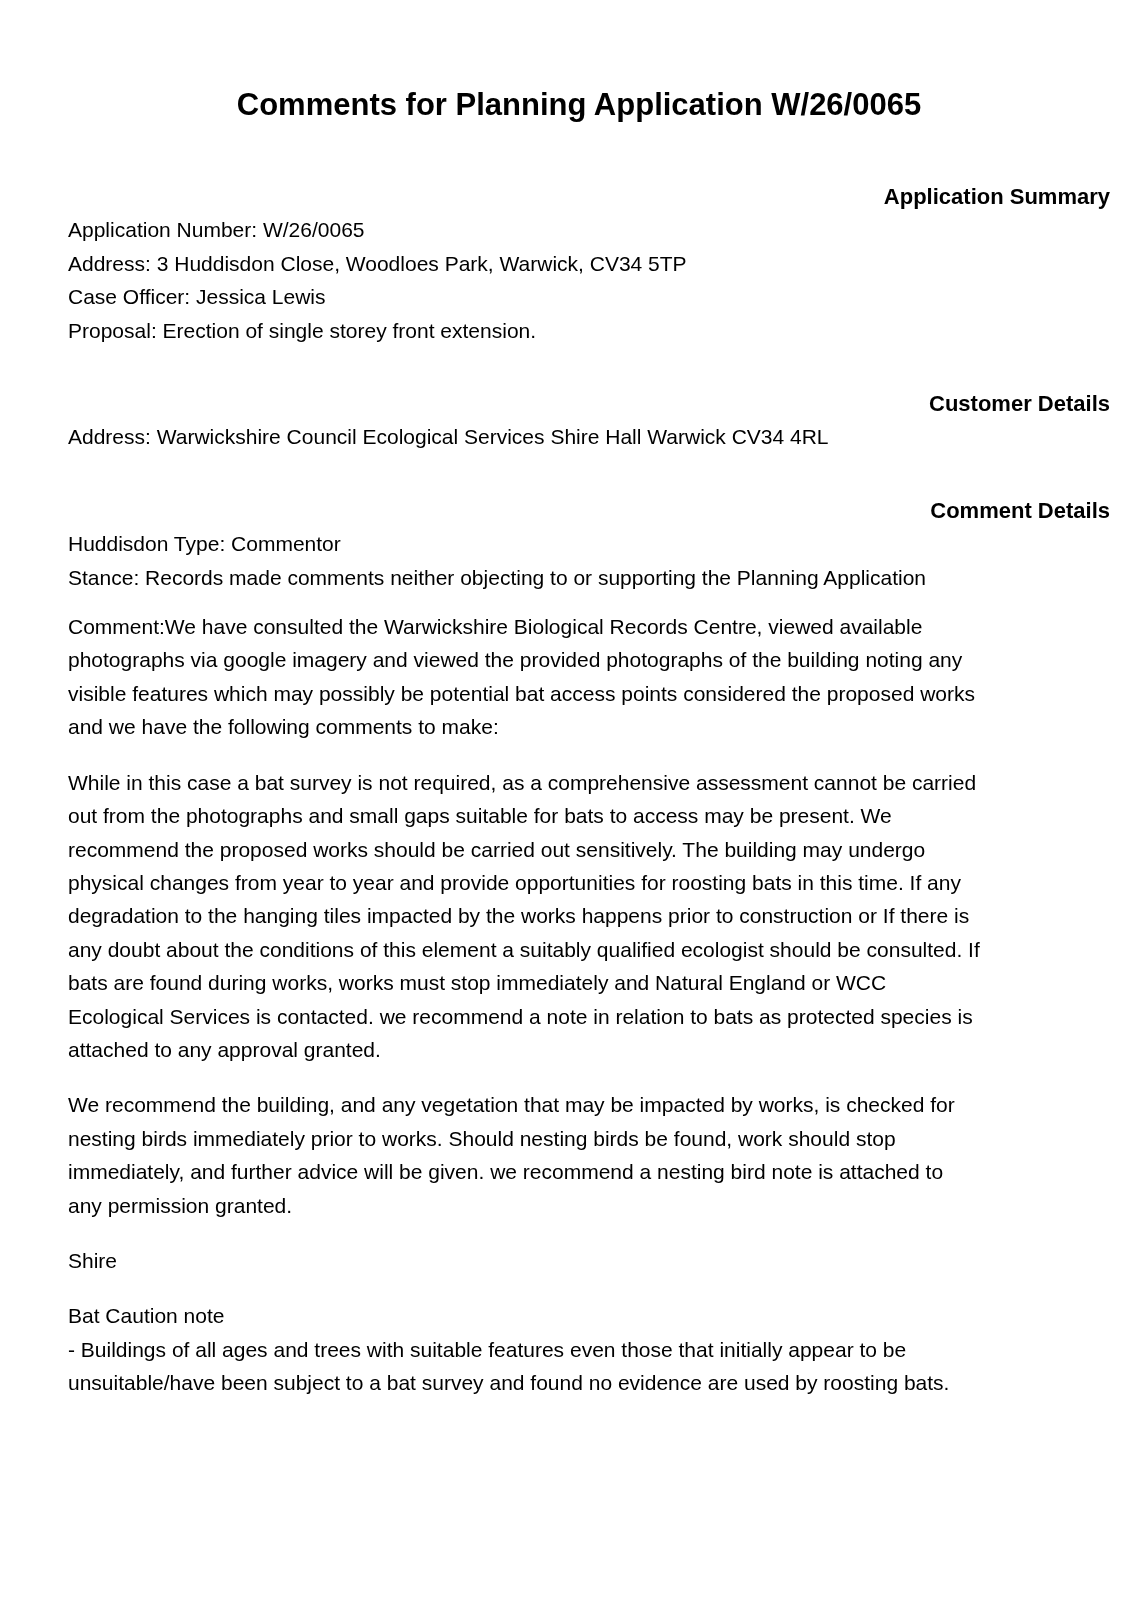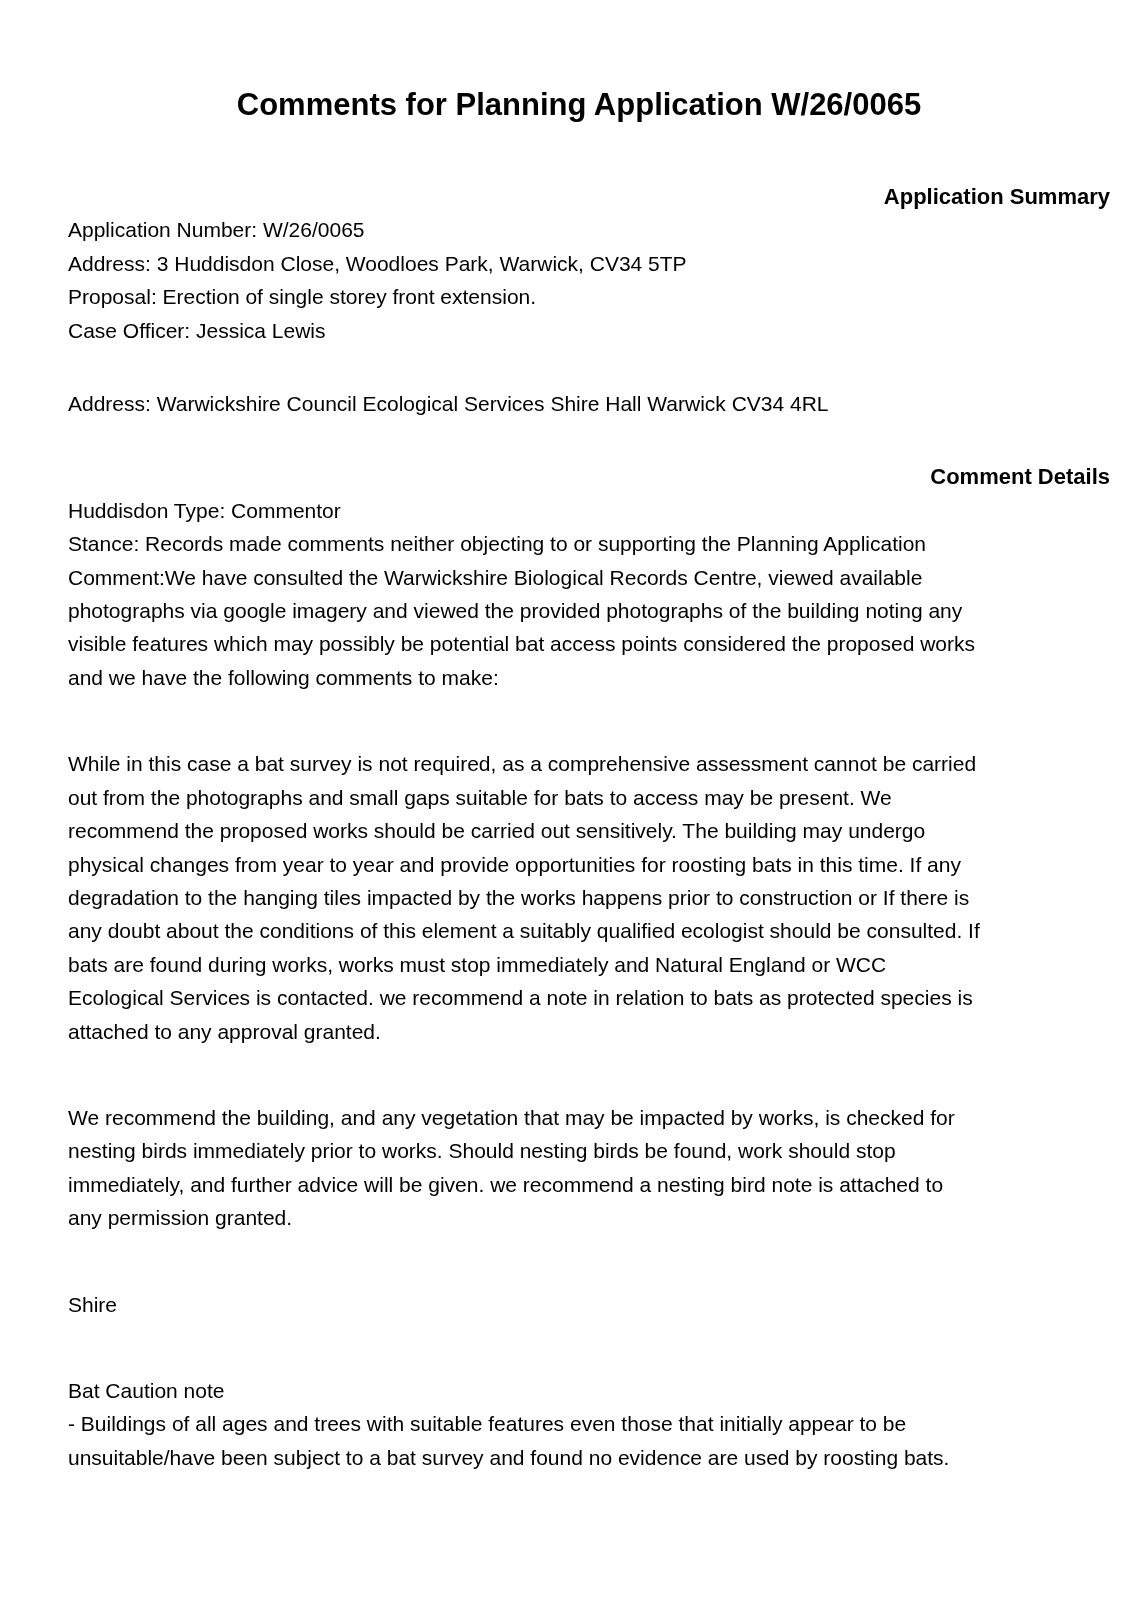--- a/index.html
+++ b/index.html
@@ -35,43 +35,44 @@
     font-weight: bold;
     line-height: 33.4px;
     text-align: right;
   }
   .line, .para {
     font-size: 21px;
     line-height: 33.4px;
     white-space: pre-line;
   }
   .para + .para {
-    margin-top: 53px;
+    margin-top: 22px;
   }
   .para.no-gap {
-    margin-top: 0;
+    margin-top: 16px;
   }
 </style>
 </head>
 <body>
 
 <div class="page">
   <div class="doc">
 
     <div class="doc-title">Comments for Planning Application W/26/0065</div>
 
     <div class="section">
       <div class="section-heading">Application Summary</div>
       <div class="line">Application Number: W/26/0065</div>
       <div class="line">Address: 3 Huddisdon Close, Woodloes Park, Warwick, CV34 5TP</div>
+      <div class="line">Case Officer: Jessica Lewis</div>
       <div class="line">Proposal: Erection of single storey front extension.</div>
-      <div class="line">Case Officer: Jessica Lewis</div>
     </div>
 
     <div class="section">
+      <div class="section-heading">Customer Details</div>
       <div class="line">Address: Warwickshire Council Ecological Services Shire Hall Warwick CV34 4RL</div>
     </div>
 
     <div class="section">
       <div class="section-heading">Comment Details</div>
       <div class="line">Huddisdon Type: Commentor</div>
       <div class="line">Stance: Records made comments neither objecting to or supporting the Planning Application</div>
 
       <div class="para no-gap">Comment:We have consulted the Warwickshire Biological Records Centre, viewed available
 photographs via google imagery and viewed the provided photographs of the building noting any

